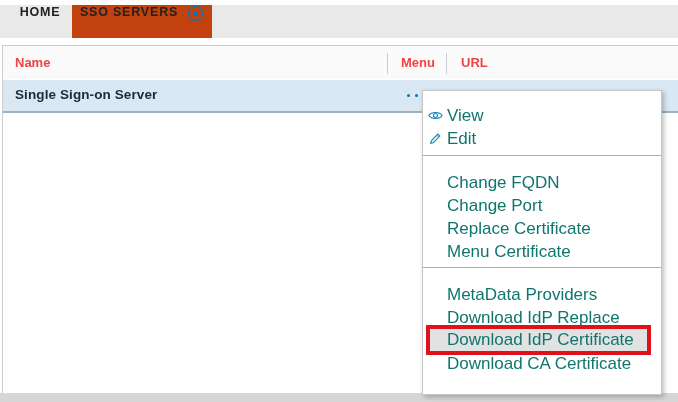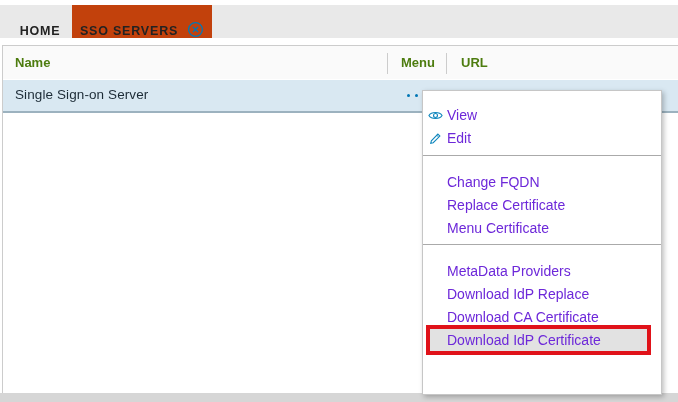--- a/index.html
+++ b/index.html
@@ -6,69 +6,69 @@
   html,body { background:#fff; }
   body { font-family:"Liberation Sans","DejaVu Sans",sans-serif; }
   .screen {
     position:relative; width:678px; height:402px; background:#fff;
     overflow:hidden;
   }
 
   
   .tabbar { position:absolute; left:0; top:5px; width:678px; height:33px; background:#e9e9e9; }
   .tab {
-    position:absolute; top:0; height:33px; display:flex; align-items:flex-end;
+    position:absolute; top:0; height:33px; display:flex; align-items:flex-start;
     font-size:12.5px; font-weight:bold; letter-spacing:0.8px; color:#222; cursor:default;
   }
   .tab-home { left:8px; width:64px; justify-content:center; }
   .tab-active { left:72px; width:140px; background:#c2410c; padding:0; justify-content:center; gap:9px; }
   .close-icon { width:17px; height:17px; display:block; }
 
   
   .panel {
     position:absolute; left:2px; top:45px; width:675px; height:348px;
     border-top:1px solid #ccc; border-left:1px solid #ccc; background:#fff;
   }
   .grid-header {
     position:absolute; left:0; top:0; width:675px; height:33px; background:#fafafa;
   }
-  .col-label { position:absolute; top:9px; font-size:13px; font-weight:bold; color:#4d7c0f; }
+  .col-label { position:absolute; top:9px; font-size:13px; font-weight:bold; color:#ef4444; }
   .col-name { left:12px; }
   .col-menu { left:398px; }
   .col-url  { left:458px; }
   .col-sep  { position:absolute; top:7px; width:1px; height:21px; background:#ccc; }
   .sep-1 { left:384px; }
   .sep-2 { left:443px; }
 
   .grid-row {
     position:absolute; left:0; top:34px; width:675px; height:31px;
     background:#d9e8f2; border-bottom:2px solid #9cb2bf;
   }
   .row-name {
-    position:absolute; left:12px; top:7px; font-size:13.5px; font-weight:normal;
+    position:absolute; left:12px; top:7px; font-size:13.5px; font-weight:bold;
     color:#1c2b36; letter-spacing:0.1px;
   }
   .dots {
     position:absolute; left:404px; top:48px; display:flex; gap:5px; cursor:pointer;
   }
   .dot { width:3px; height:3px; border-radius:50%; background:#0076b5; }
 
   
   .bottom-strip { position:absolute; left:0; top:393px; width:678px; height:9px; background:#d6d6d6; }
 
   
   .menu {
     position:absolute; left:422px; top:90px; width:238px; height:290px;
     background:#fff; border:1px solid #c6c6c6;
     box-shadow:2px 2px 5px rgba(0,0,0,0.25);
     padding-top:13px; z-index:10;
   }
   .menu-item {
     position:relative; height:23px; line-height:23px; padding-left:24px;
-    font-size:14px; color:#6d28d9; cursor:pointer; white-space:nowrap;
+    font-size:17px; color:#0f766e; cursor:pointer; white-space:nowrap;
   }
   .menu-item .mi-icon { position:absolute; left:5px; top:5px; width:15px; height:13px; }
   .menu-sep { border:0; height:1px; background:#aaa; }
   .sep-a { margin-top:5px; margin-bottom:15px; }
   .sep-b { margin-top:4px; margin-bottom:15px; }
   .menu-item-highlighted {
     height:22px; line-height:22px; padding-left:17px;
     margin:-4px 10px -3px 3px;
     background:#e2e2e2; border:4px solid #e01219;
   }
@@ -128,38 +128,41 @@
       </svg>
       <span>Edit</span>
     </div>
 
     <hr class="menu-sep sep-a">
 
     <div class="menu-item">
       <span>Change FQDN</span>
     </div>
     <div class="menu-item">
+      <span>Change Port</span>
+    </div>
+    <div class="menu-item">
       <span>Replace Certificate</span>
     </div>
     <div class="menu-item">
       <span>Menu Certificate</span>
     </div>
 
     <hr class="menu-sep sep-b">
 
     <div class="menu-item">
       <span>MetaData Providers</span>
     </div>
     <div class="menu-item">
       <span>Download IdP Replace</span>
     </div>
+    <div class="menu-item menu-item-highlighted">
+      <span>Download IdP Certificate</span>
+    </div>
     <div class="menu-item">
       <span>Download CA Certificate</span>
-    </div>
-    <div class="menu-item menu-item-highlighted">
-      <span>Download IdP Certificate</span>
     </div>
 
   </div>
 
   <div class="bottom-strip"></div>
 
 </div>
 
 </body></html>

